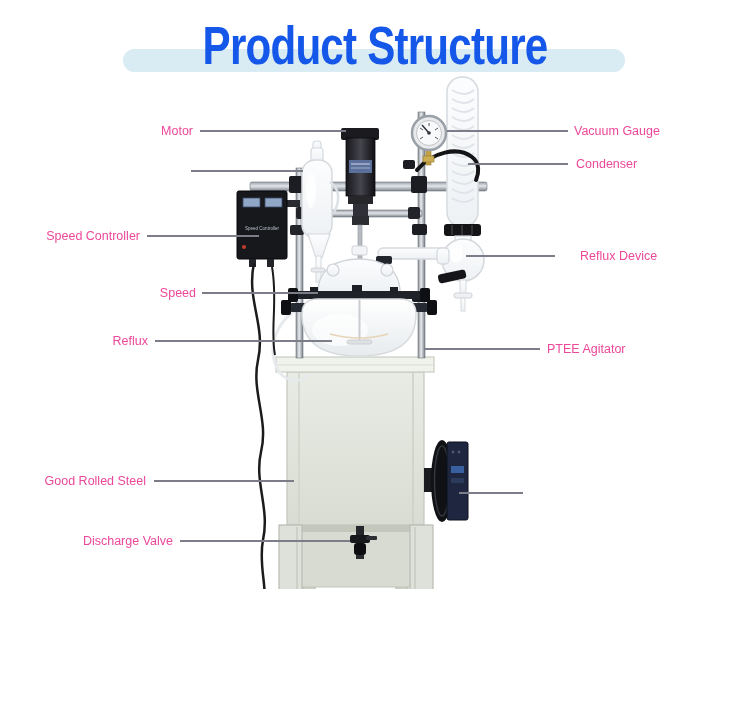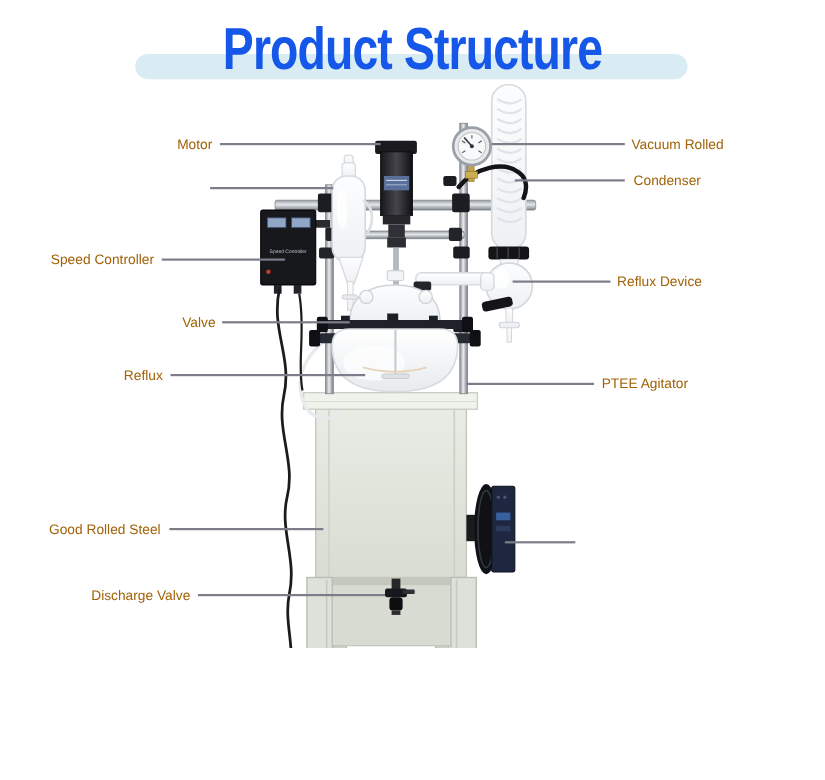--- a/index.html
+++ b/index.html
@@ -13,21 +13,21 @@
     background:#d9ecf3;border-radius:12px;
   }
   .title{
     position:absolute;left:0;top:18px;width:750px;margin:0;
     text-align:center;font-size:54px;line-height:54px;font-weight:bold;
     color:#1557e8;letter-spacing:-1px;
     transform:scaleX(0.78);transform-origin:375px 0;
   }
   
   .lbl{
-    position:absolute;font-size:12.5px;line-height:16px;color:#a16207;
+    position:absolute;font-size:12.5px;line-height:16px;color:#ec4899;
     white-space:nowrap;
   }
   .lbl.left{text-align:right;}
   .lead{
     position:absolute;height:2px;background:#7d7d8a;
   }
   svg{position:absolute;left:0;top:0;}
 </style>
 </head>
 <body>
@@ -257,39 +257,39 @@
   </svg>
 
   <div class="lbl left" style="right:557px;top:123px">Motor</div>
   <div class="lead" style="left:200px;top:130px;width:146px"></div>
 
   <div class="lead" style="left:191px;top:170px;width:112px"></div>
 
   <div class="lbl left" style="right:610px;top:228px">Speed Controller</div>
   <div class="lead" style="left:147px;top:235px;width:112px"></div>
 
-  <div class="lbl left" style="right:554px;top:285px">Valve</div>
+  <div class="lbl left" style="right:554px;top:285px">Speed</div>
   <div class="lead" style="left:202px;top:292px;width:116px"></div>
 
   <div class="lbl left" style="right:602px;top:333px">Reflux</div>
   <div class="lead" style="left:155px;top:340px;width:177px"></div>
 
   <div class="lbl left" style="right:604px;top:473px">Good Rolled Steel</div>
   <div class="lead" style="left:154px;top:480px;width:140px"></div>
 
   <div class="lbl left" style="right:577px;top:533px">Discharge Valve</div>
   <div class="lead" style="left:180px;top:540px;width:170px"></div>
 
-  <div class="lbl" style="left:574px;top:123px">Vacuum Rolled</div>
+  <div class="lbl" style="left:574px;top:123px">Vacuum Gauge</div>
   <div class="lead" style="left:447px;top:130px;width:121px"></div>
 
   <div class="lbl" style="left:576px;top:156px">Condenser</div>
   <div class="lead" style="left:468px;top:163px;width:100px"></div>
 
-  <div class="lbl" style="left:561px;top:248px">Reflux Device</div>
+  <div class="lbl" style="left:580px;top:248px">Reflux Device</div>
   <div class="lead" style="left:466px;top:255px;width:89px"></div>
 
   <div class="lbl" style="left:547px;top:341px">PTEE Agitator</div>
   <div class="lead" style="left:424px;top:348px;width:116px"></div>
 
   <div class="lead" style="left:459px;top:492px;width:64px"></div>
 
   <div class="lead" style="left:441px;top:680px;width:79px"></div>
 
 </div>

